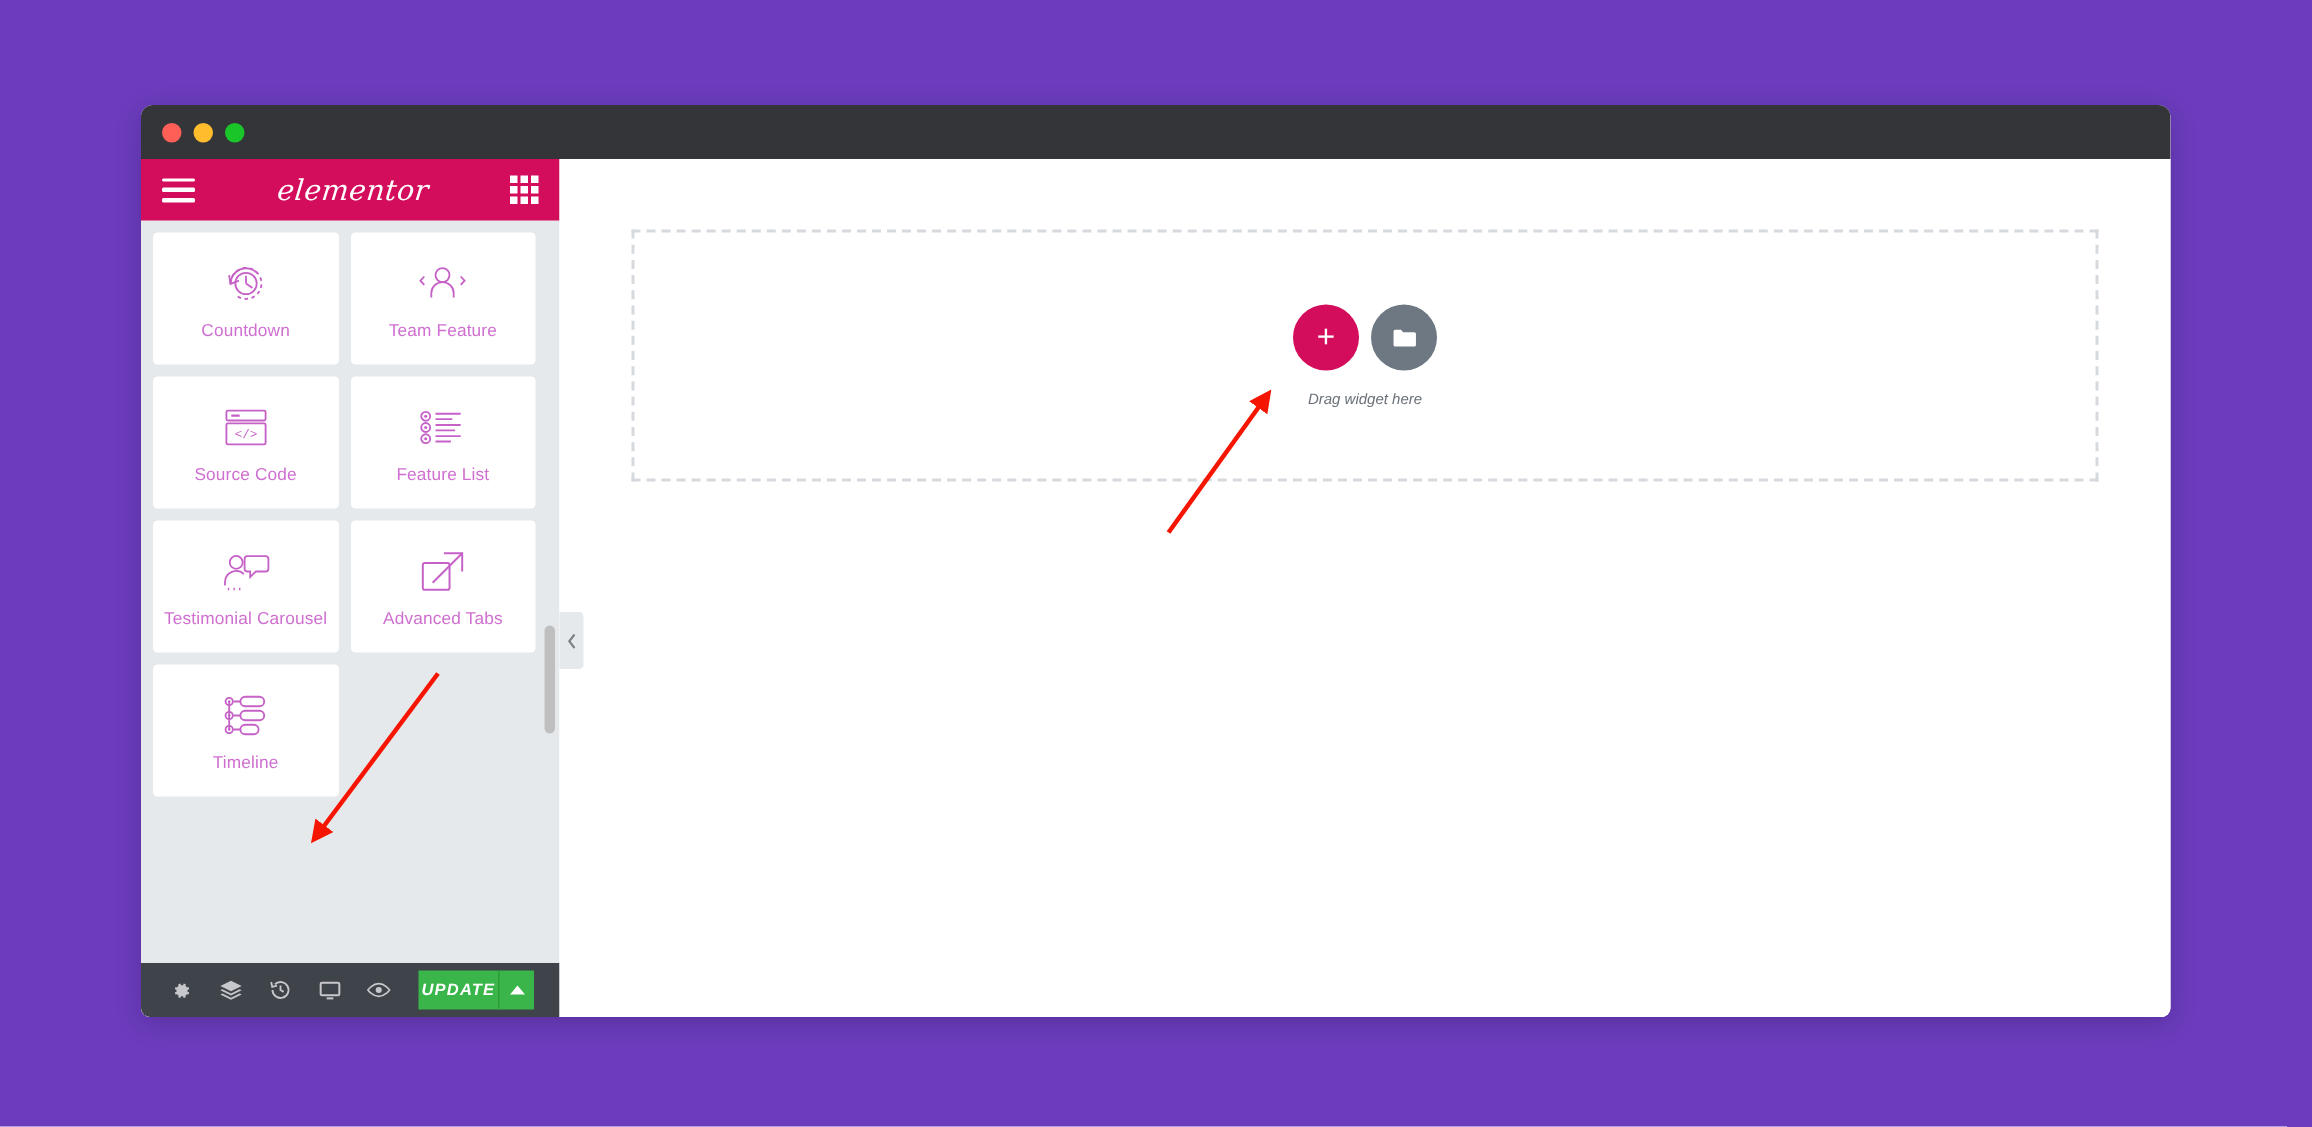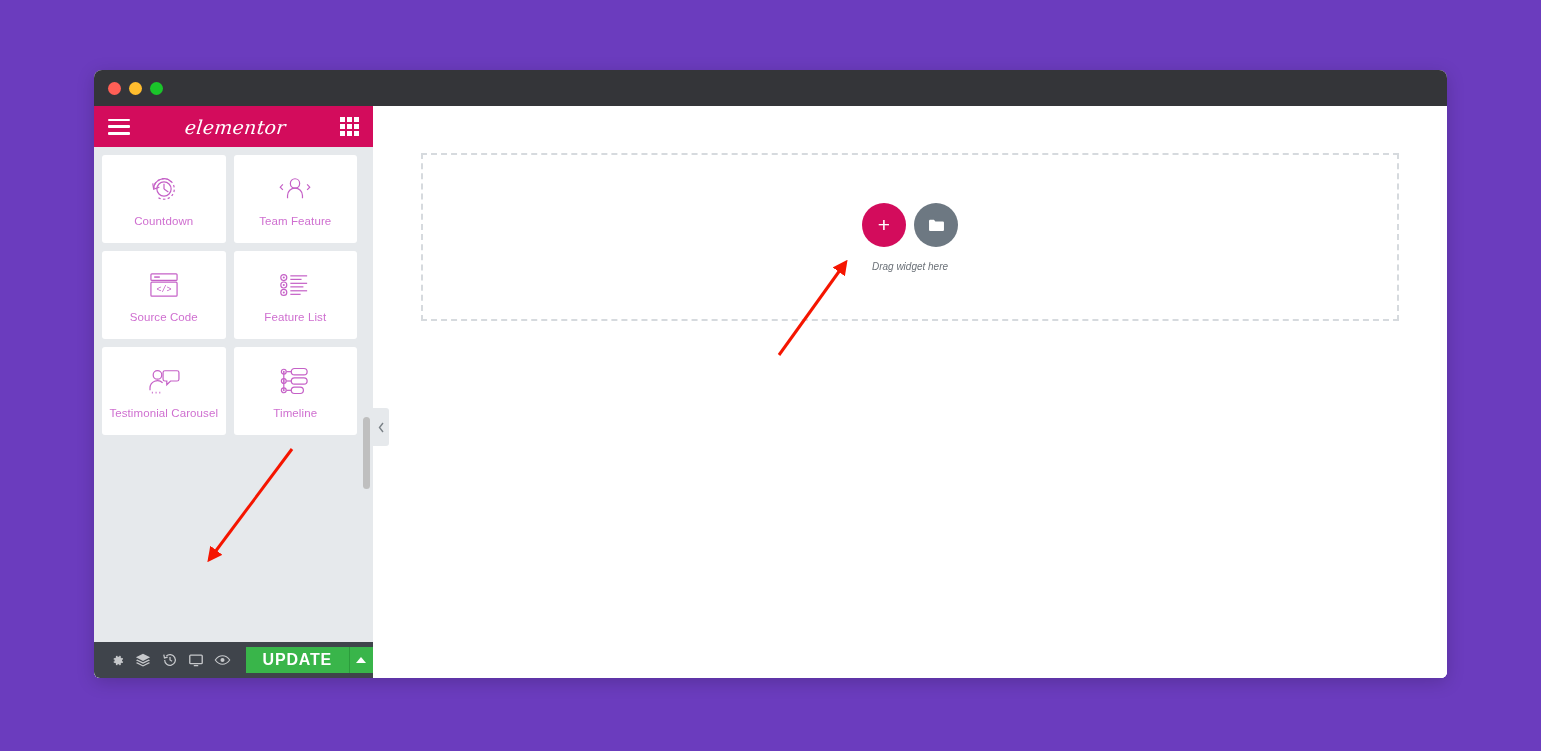--- a/index.html
+++ b/index.html
@@ -131,26 +131,27 @@
   .tool {
     width: 33px; height: 36px;
     display: flex; align-items: center; justify-content: center;
     color: #c6c8cb;
     cursor: pointer;
   }
   #update-group { margin-left: 10px; display: flex; height: 26px; align-items: stretch; }
   #update-button {
     background: #39b54a;
     color: #ffffff;
-    font-size: 16px;
+    font-size: 11px;
     font-weight: bold;
     letter-spacing: 0.8px;
     display: flex; align-items: center; justify-content: center;
-    padding: 0 17px;
-    cursor: pointer;
+    padding: 0 2px;
+    cursor: pointer;
+    font-style: italic;
   }
   #update-caret {
     background: #39b54a;
     width: 24px;
     display: flex; align-items: center; justify-content: center;
     border-left: 1px solid #2c9c3c;
     cursor: pointer;
   }
   .caret-up {
     width: 0; height: 0;
@@ -317,20 +318,30 @@
                 <path d="M4 25v-2.5a8 8 0 0 1 13.5-5.6"></path>
                 <path d="M20 4h13a2 2 0 0 1 2 2v7a2 2 0 0 1-2 2h-7l-4 4v-4h-2a2 2 0 0 1-2-2V6a2 2 0 0 1 2-2z"></path>
                 <line x1="6" y1="27.5" x2="7" y2="27.5" stroke-width="1.8"></line>
                 <line x1="10" y1="27.5" x2="11" y2="27.5" stroke-width="1.8"></line>
                 <line x1="14" y1="27.5" x2="15" y2="27.5" stroke-width="1.8"></line>
               </svg>
             </div>
             <div class="w-label">Testimonial Carousel</div>
           </div>
 
+          <div class="widget">
+            <div class="w-icon">
+              <svg width="32" height="30" viewBox="0 0 34 32" fill="none" stroke="currentColor" stroke-width="1.4">
+                <rect x="3" y="10" width="19" height="19" rx="1.5"></rect>
+                <polyline points="18,3 31,3 31,16" fill="none"></polyline>
+                <line x1="31" y1="3" x2="10" y2="24"></line>
+              </svg>
+            </div>
+            <div class="w-label">Advanced Tabs</div>
+          </div>
 
 
           <div class="widget">
             <div class="w-icon">
               <svg width="34" height="28" viewBox="0 0 36 30" fill="none" stroke="currentColor" stroke-width="1.3">
                 <line x1="6" y1="5" x2="6" y2="25"></line>
                 <circle cx="6" cy="5" r="2.6"></circle>
                   <circle cx="6" cy="5" r="0.9" fill="currentColor" stroke="none"></circle>
                 <circle cx="6" cy="15" r="2.6"></circle>
                   <circle cx="6" cy="15" r="0.9" fill="currentColor" stroke="none"></circle>

